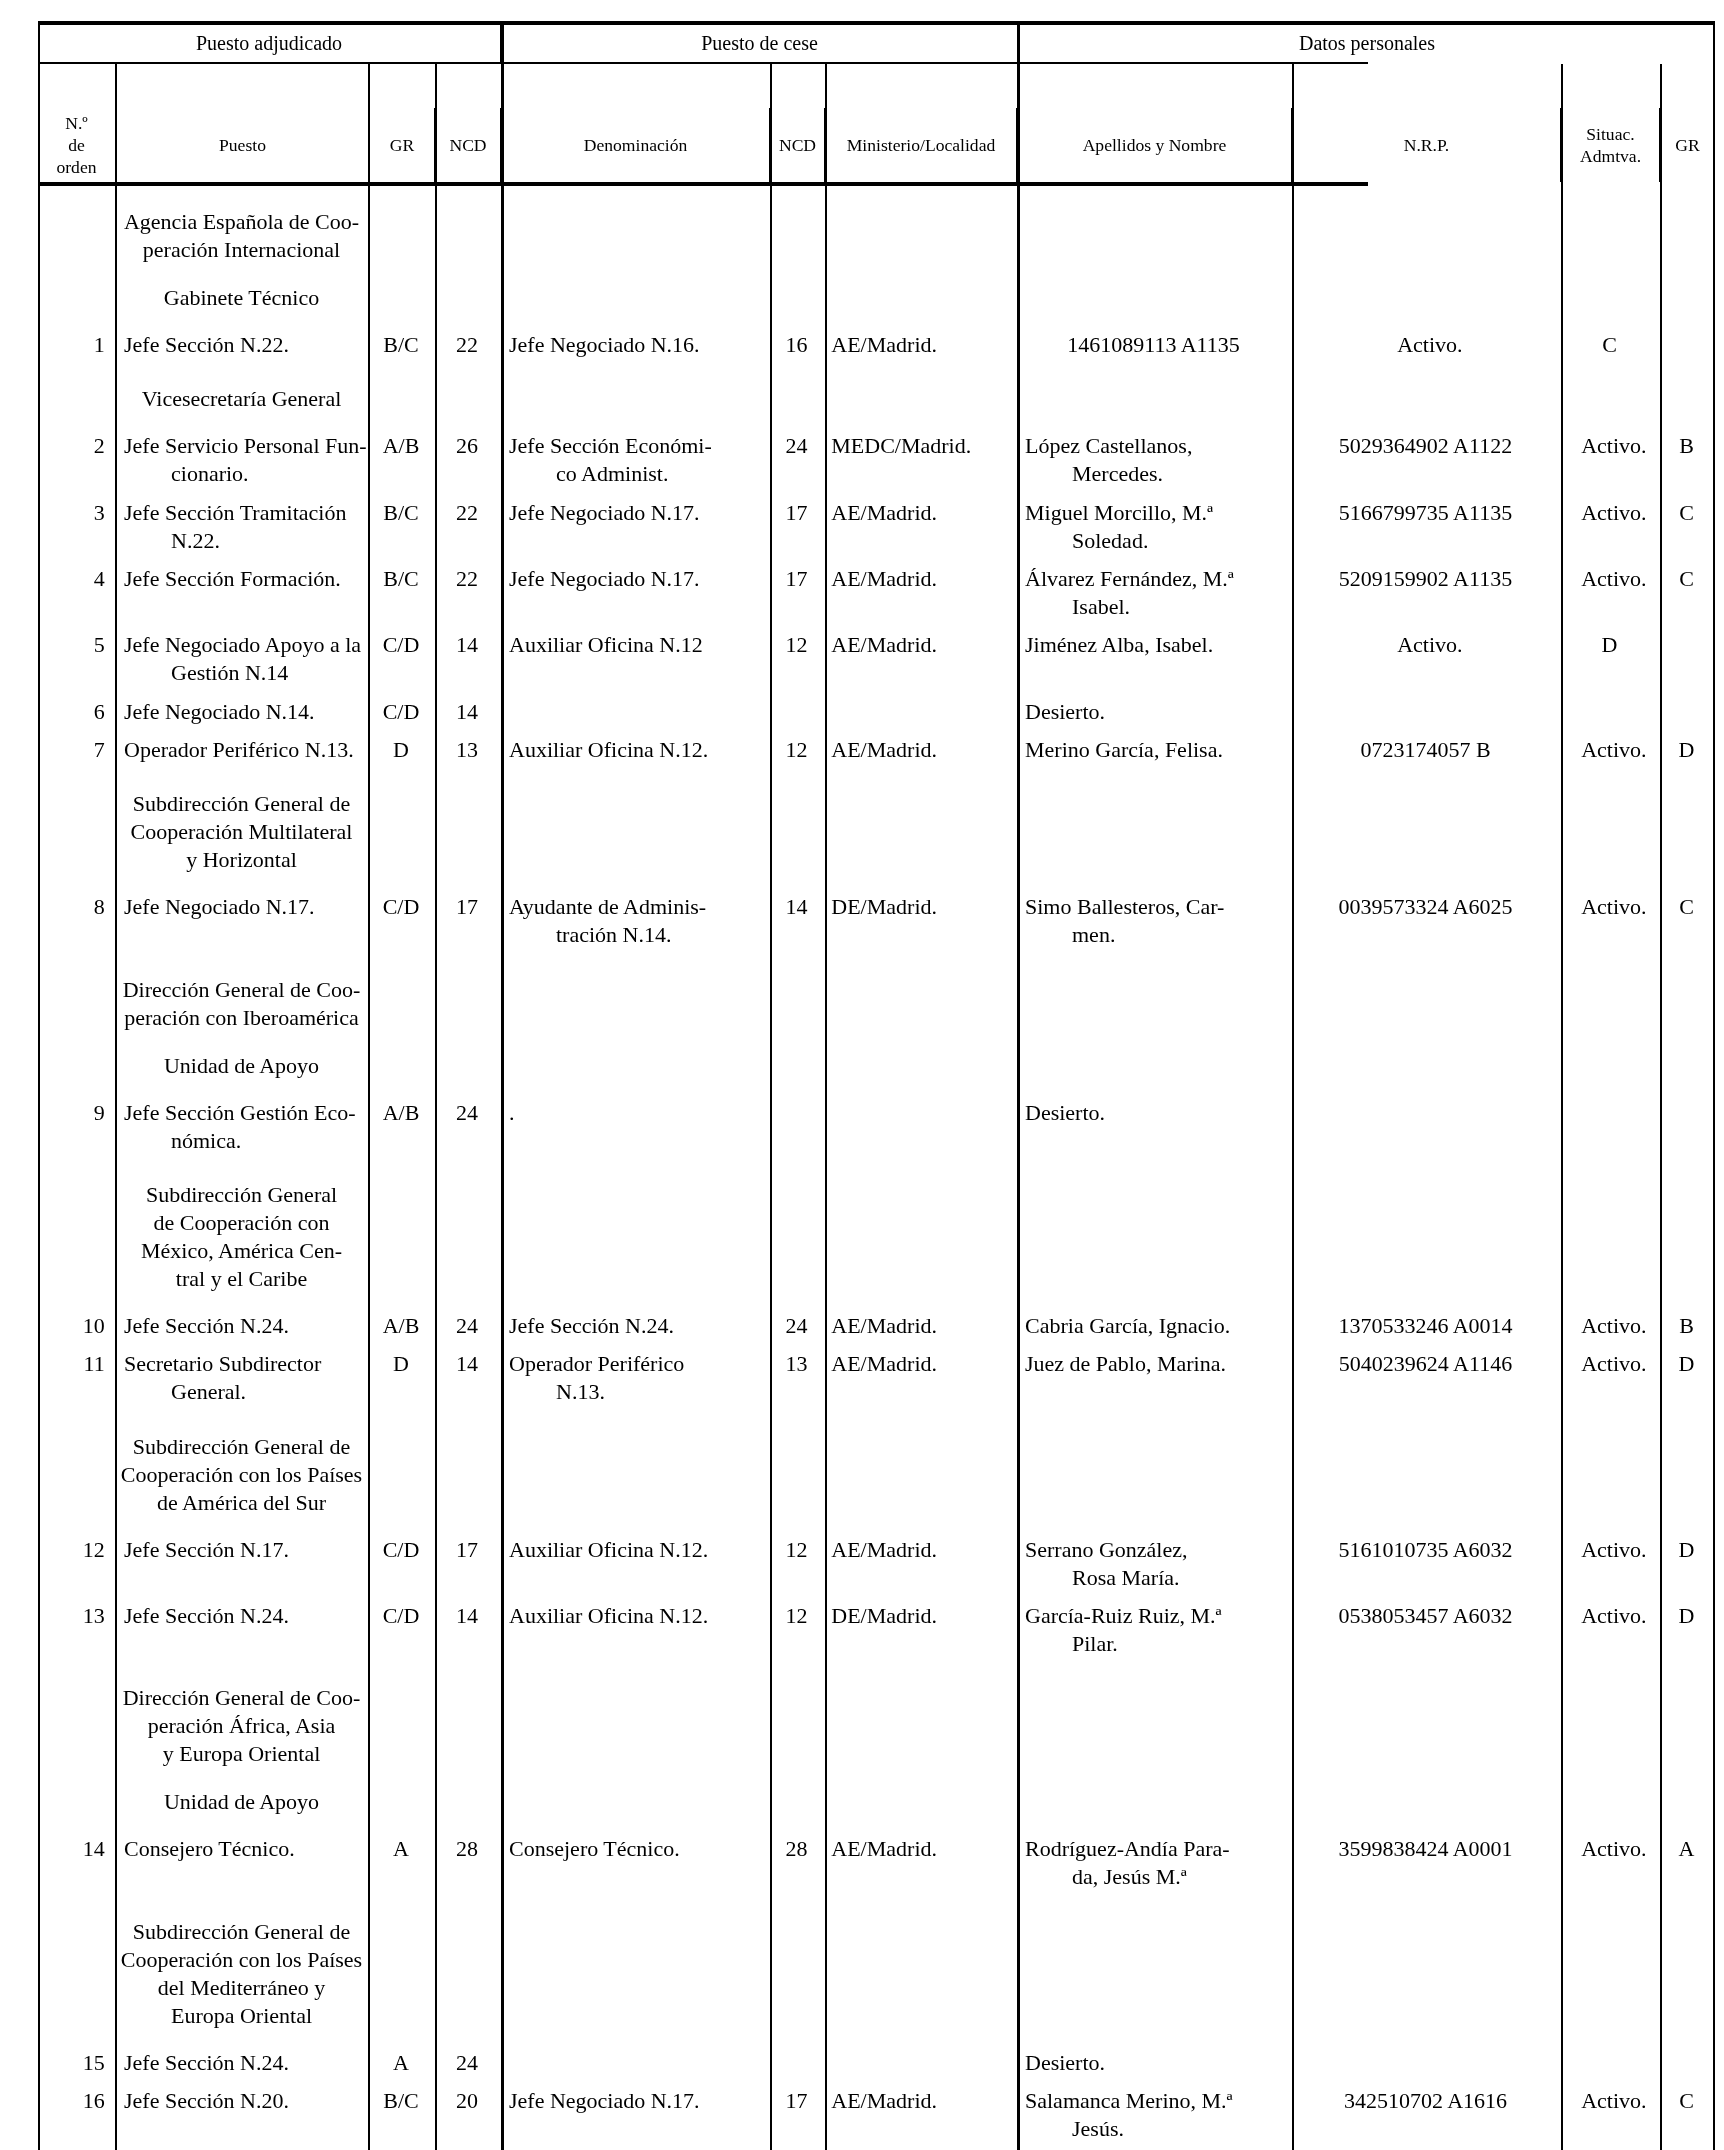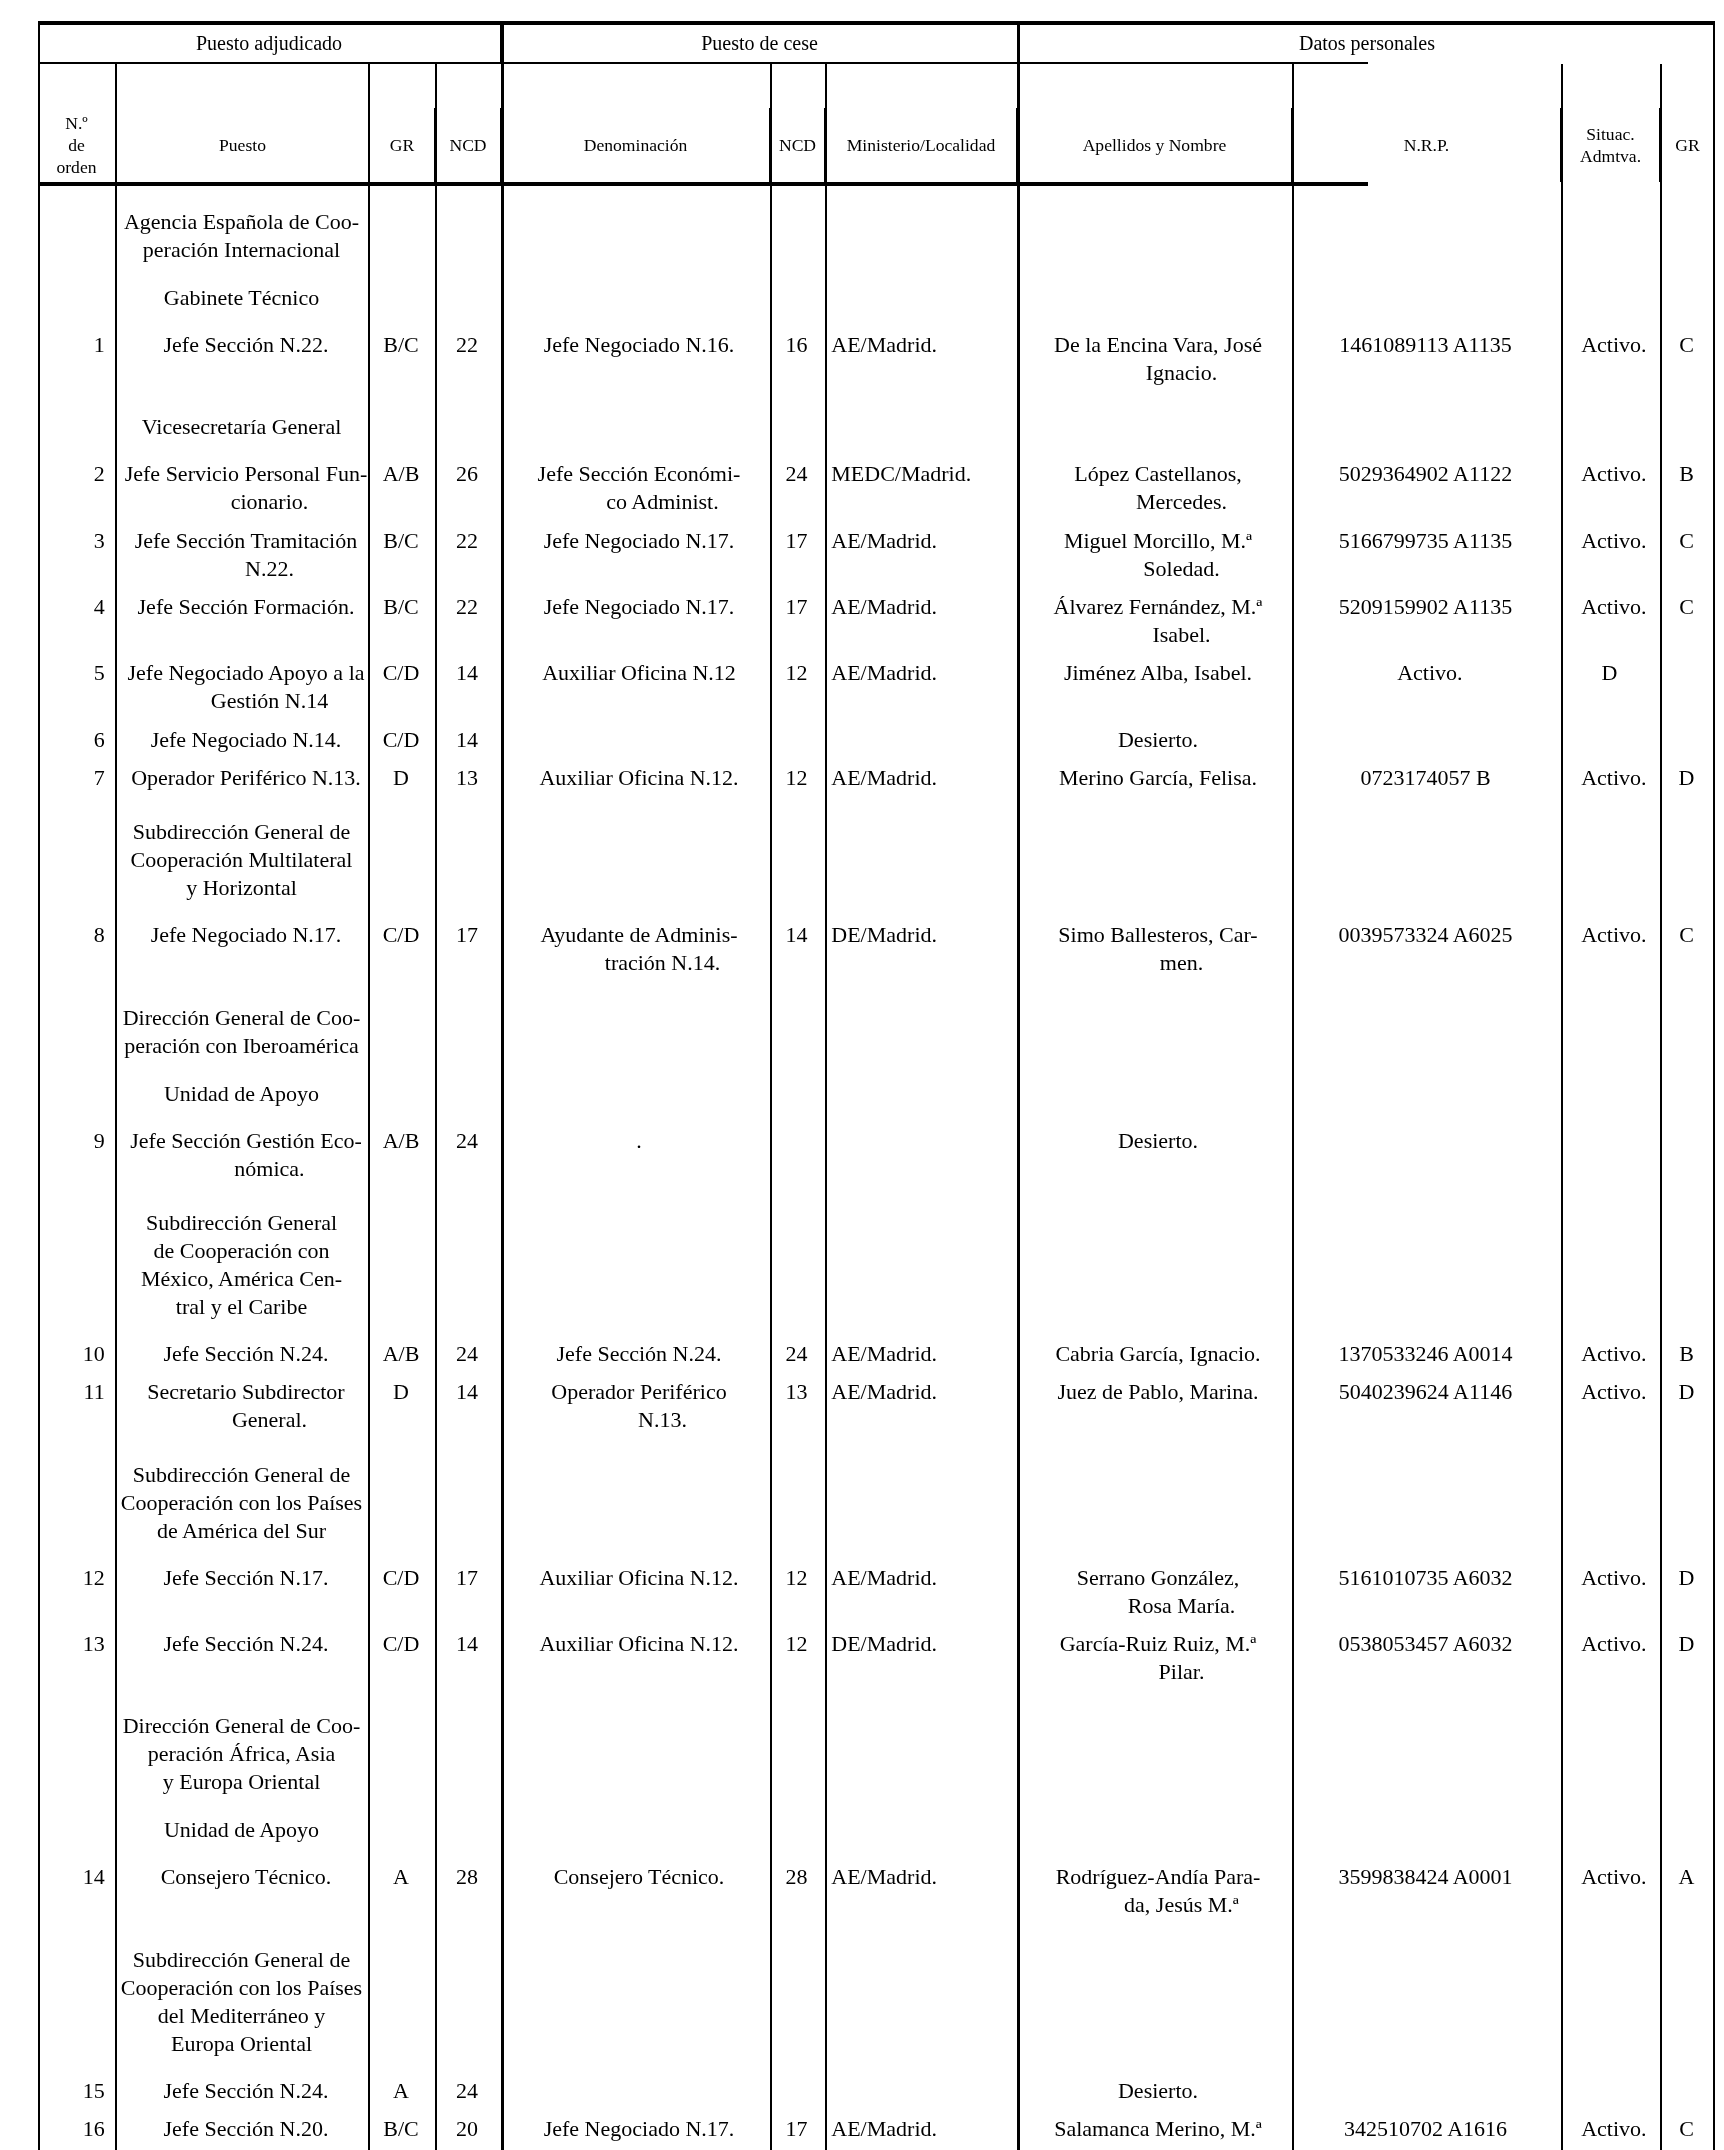--- a/index.html
+++ b/index.html
@@ -30,21 +30,21 @@
   
   .tbody{margin-left:38px;width:1677px;}
   .block{display:grid;grid-template-columns:77px 253px 66px 66px 269px 55px 192px 275px 269px 99px 55px;
          margin-top:19px;font-size:22px;line-height:28px;}
   .block.section{margin-top:26.4px;}
   .row + .row{margin-top:10.3px;}
   .section + .section{margin-top:20px;}
   .tbody > .block:first-child{margin-top:22px;}
   .cell{white-space:pre-line;}
   .c-num{text-align:right;padding-right:10.3px;}
-  .c-hang{padding-left:56px;text-indent:-47px;text-align:center;}
+  .c-hang{padding-left:56px;text-indent:-47px;}
   .c-center{text-align:center;}
   .c-left{padding-left:7.3px;}
   .c-situac{padding-left:8.8px;text-align:center;}
   .sec-text{grid-column:2;text-align:center;white-space:pre-line;}
   .sec-text.italic{}
 </style>
 </head>
 <body>
 
 <div class="page">
@@ -97,22 +97,20 @@
       <div class="sec-text">Gabinete Técnico</div>
     </div>
       <div class="block row">
       <div class="cell c-num">1</div>
       <div class="cell c-hang">Jefe Sección N.22.</div>
       <div class="cell c-center">B/C</div>
       <div class="cell c-center">22</div>
       <div class="cell c-hang">Jefe Negociado N.16.</div>
       <div class="cell c-center">16</div>
       <div class="cell c-left">AE/Madrid.</div>
-      <div class="cell c-hang">De la Encina Vara, José
-Ignacio.</div>
       <div class="cell c-center">1461089113 A1135</div>
       <div class="cell c-situac">Activo.</div>
       <div class="cell c-center">C</div>
     </div>
       <div class="block section">
       <div class="sec-text italic">Vicesecretaría General</div>
     </div>
       <div class="block row">
       <div class="cell c-num">2</div>
       <div class="cell c-hang">Jefe Servicio Personal Fun-

